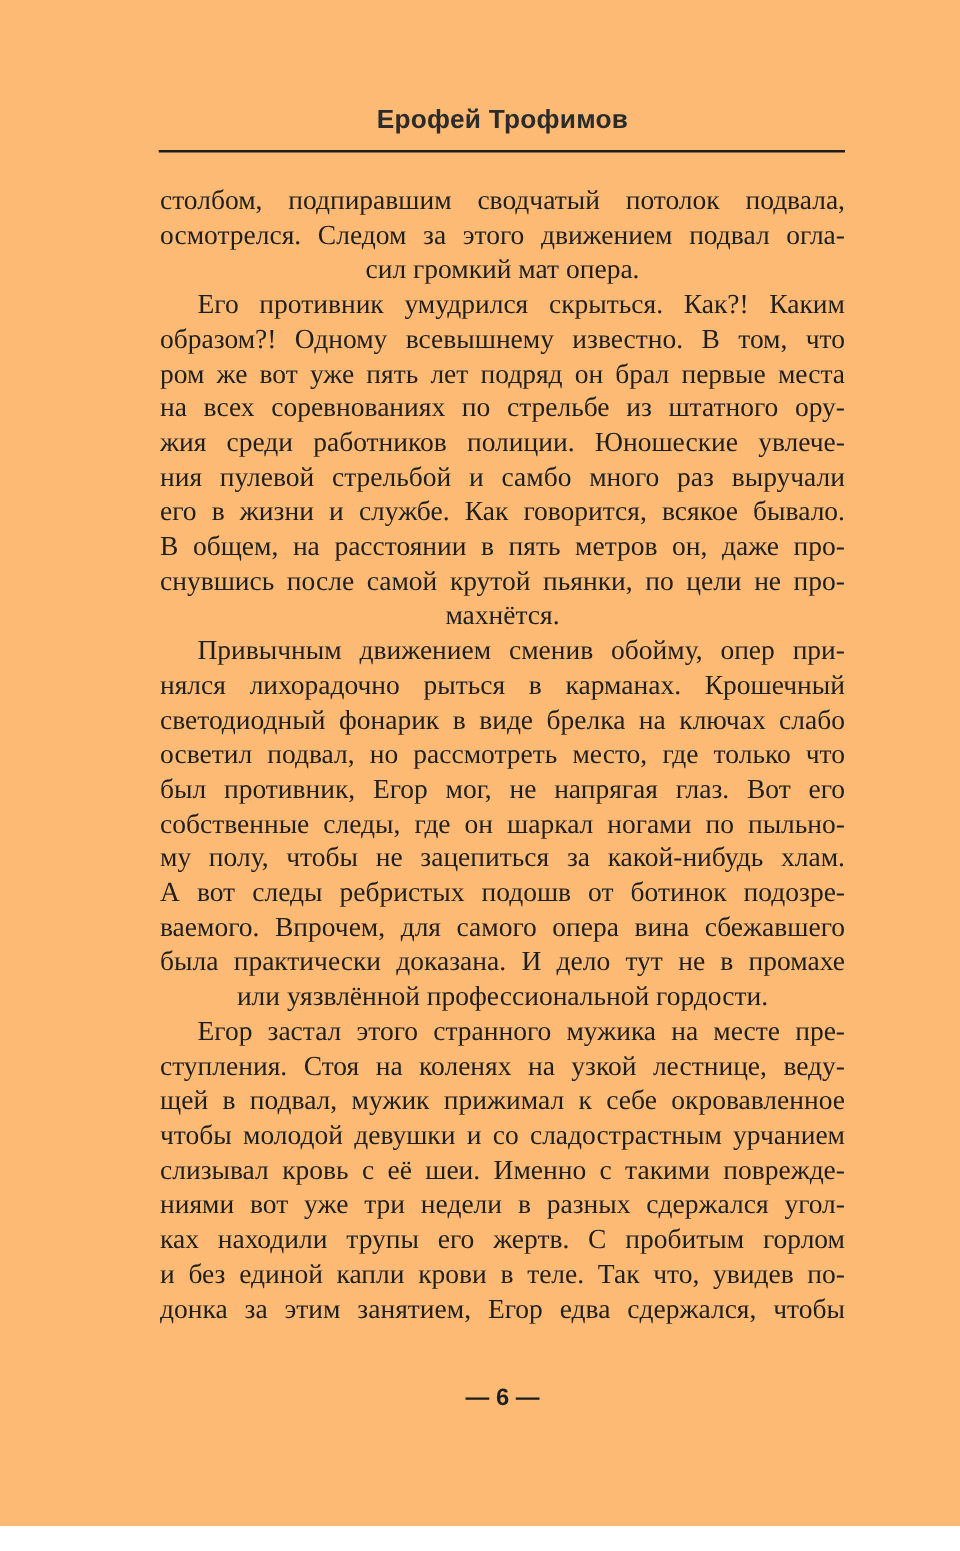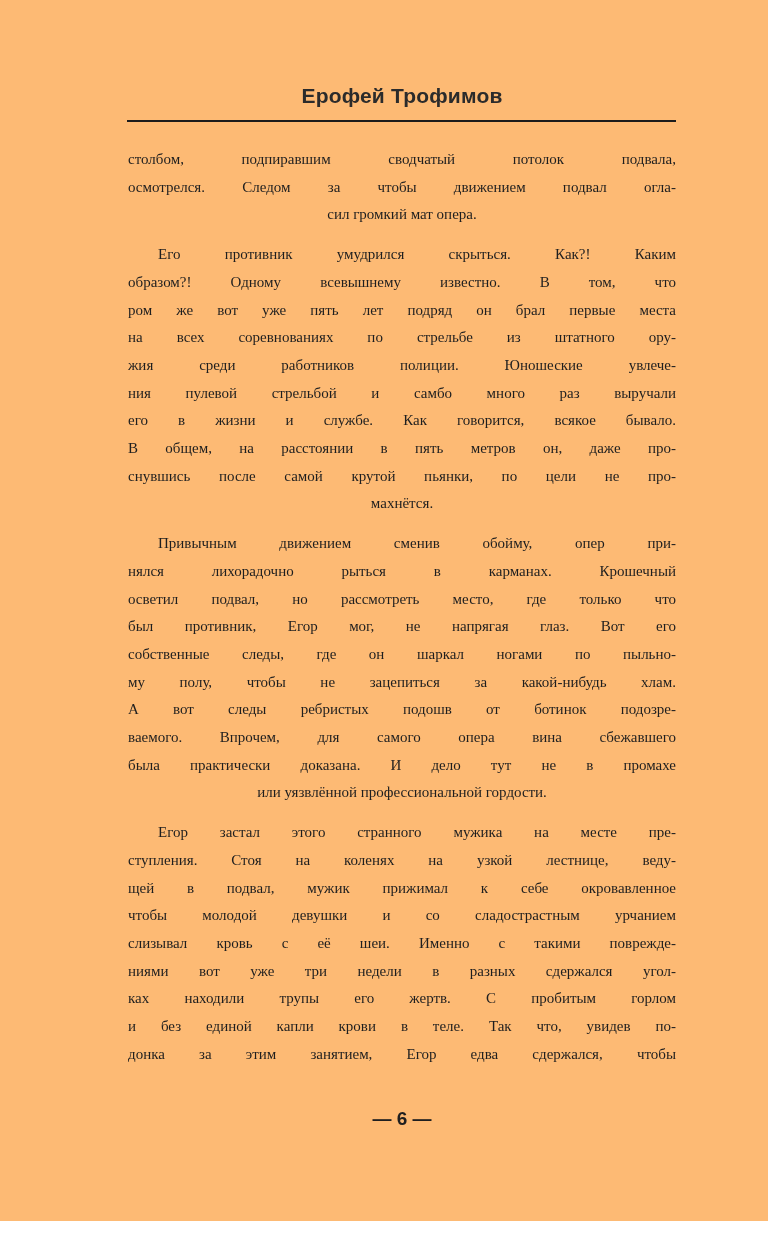--- a/index.html
+++ b/index.html
@@ -33,36 +33,35 @@
     left: 127px;
     width: 549px;
     height: 2px;
     background: #1c1c1c;
   }
   .body-text {
     position: absolute;
     top: 146px;
     left: 128px;
     width: 548px;
-    font-size: 15px;
+    font-size: 22px;
     line-height: 27.7px;
     color: #1f1f1f;
   }
   .para { margin: 0; padding: 0; }
   .line {
     text-align: center;
     white-space: normal;
   }
   .line.just {
     text-align: justify;
     text-align-last: justify;
   }
   .line.indent {
     padding-left: 30px;
-    margin-top: 12px;
   }
   .page-footer {
     position: absolute;
     top: 1108px;
     left: 128px;
     width: 548px;
     text-align: center;
     font-family: "Liberation Sans", sans-serif;
     font-weight: 700;
     font-size: 19px;
@@ -71,38 +70,39 @@
 </style>
 </head>
 <body>
 
 <div class="page">
   <div class="running-header">Ерофей Трофимов</div>
   <div class="header-rule"></div>
   <div class="body-text">
       <div class="para">
         <div class="line just">столбом, подпиравшим сводчатый потолок подвала,</div>
-        <div class="line just">осмотрелся. Следом за чтобы движением подвал огла-</div>
+        <div class="line just">осмотрелся. Следом за этого движением подвал огла-</div>
         <div class="line">сил громкий мат опера.</div>
       </div>
       <div class="para">
         <div class="line just indent">Его противник умудрился скрыться. Как?! Каким</div>
         <div class="line just">образом?! Одному всевышнему известно. В том, что</div>
         <div class="line just">ром же вот уже пять лет подряд он брал первые места</div>
         <div class="line just">на всех соревнованиях по стрельбе из штатного ору-</div>
         <div class="line just">жия среди работников полиции. Юношеские увлече-</div>
         <div class="line just">ния пулевой стрельбой и самбо много раз выручали</div>
         <div class="line just">его в жизни и службе. Как говорится, всякое бывало.</div>
         <div class="line just">В общем, на расстоянии в пять метров он, даже про-</div>
         <div class="line just">снувшись после самой крутой пьянки, по цели не про-</div>
         <div class="line">махнётся.</div>
       </div>
       <div class="para">
         <div class="line just indent">Привычным движением сменив обойму, опер при-</div>
         <div class="line just">нялся лихорадочно рыться в карманах. Крошечный</div>
+        <div class="line just">светодиодный фонарик в виде брелка на ключах слабо</div>
         <div class="line just">осветил подвал, но рассмотреть место, где только что</div>
         <div class="line just">был противник, Егор мог, не напрягая глаз. Вот его</div>
         <div class="line just">собственные следы, где он шаркал ногами по пыльно-</div>
         <div class="line just">му полу, чтобы не зацепиться за какой-нибудь хлам.</div>
         <div class="line just">А вот следы ребристых подошв от ботинок подозре-</div>
         <div class="line just">ваемого. Впрочем, для самого опера вина сбежавшего</div>
         <div class="line just">была практически доказана. И дело тут не в промахе</div>
         <div class="line">или уязвлённой профессиональной гордости.</div>
       </div>
       <div class="para">

